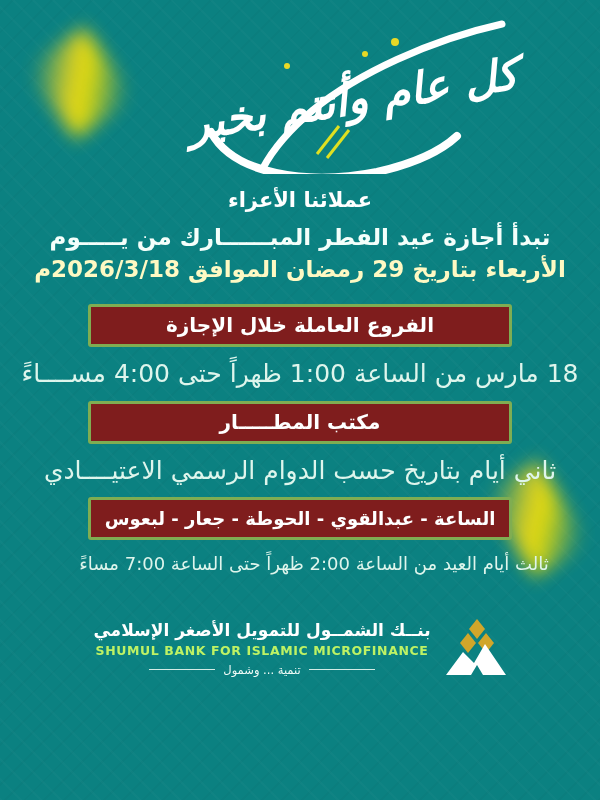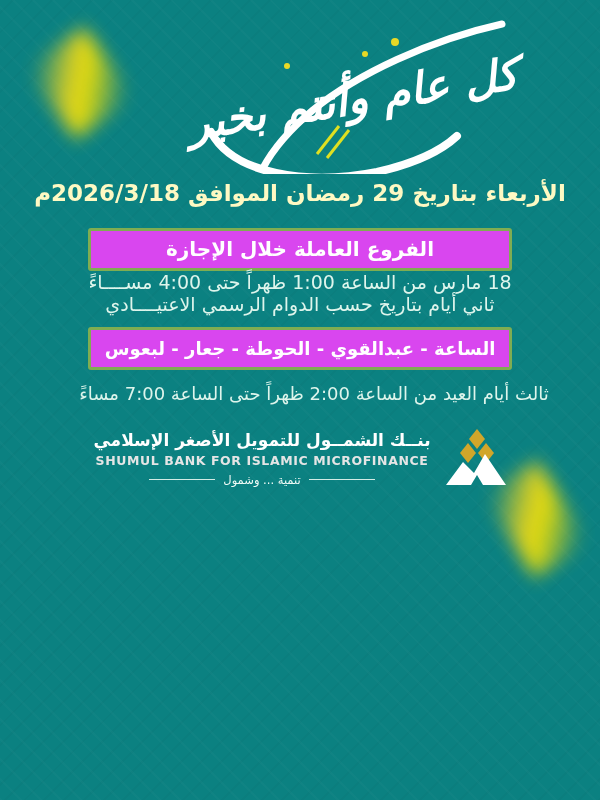--- a/index.html
+++ b/index.html
@@ -35,37 +35,37 @@
   .callig-text{
     font-family:"DejaVu Serif",serif;
     font-weight:bold;font-style:italic;
     fill:#ffffff;
   }
   .greeting{margin-top:14px;font-size:21px;font-weight:bold;color:#ffffff;direction:rtl;}
   .intro1{margin-top:12px;font-size:23px;font-weight:bold;color:#f4fffb;direction:rtl;}
   .intro2{margin-top:6px;font-size:23px;font-weight:bold;color:#fef9c3;direction:rtl;}
   .banner{
     margin:20px auto 0;width:418px;height:37px;line-height:37px;
-    background:#d946ef;border:3px solid #7fad52;border-radius:3px;
+    background:#7f1d1d;border:3px solid #7fad52;border-radius:3px;
     font-size:20px;font-weight:bold;color:#ffffff;direction:rtl;
     white-space:nowrap;overflow:hidden;
   }
   .banner-b1{margin-top:22px;}
   .banner-b2{margin-top:13px;}
   .banner-b3{margin-top:12px;font-size:18px;}
-  .detail{font-size:19px;color:#def5ec;direction:rtl;}
+  .detail{margin-top:12px;font-size:25px;color:#def5ec;direction:rtl;}
   .detail-d3{margin-top:13px;font-size:18px;padding-left:28px;}
   .resume{margin-top:24px;font-size:21px;font-weight:bold;color:#f4fffb;direction:rtl;}
   .footer{
-    margin-top:24px;
+    margin-top:44px;
     display:flex;justify-content:center;align-items:center;gap:14px;
   }
   .footer-text{display:flex;flex-direction:column;align-items:center;gap:3px;}
   .bank-ar{font-size:17px;font-weight:bold;direction:rtl;color:#ffffff;}
-  .bank-en{font-size:12.5px;font-weight:bold;letter-spacing:.6px;color:#e5e5e5;}
+  .bank-en{font-size:12.5px;font-weight:bold;letter-spacing:.6px;color:#bef264;}
   .tagline-row{display:flex;align-items:center;gap:8px;margin-top:2px;}
   .tag-line{width:66px;height:1px;background:#e8f6f0;opacity:.9;}
   .tagline{font-size:11.5px;direction:rtl;color:#f0fbf7;}
   .logo-svg{display:block;}
 </style>
 </head>
 <body>
 
 <div class="poster">
 
@@ -82,25 +82,28 @@
 
       <line x1="252" y1="140" x2="274" y2="112" stroke="#dfe021" stroke-width="3"></line>
       <line x1="262" y1="144" x2="284" y2="116" stroke="#dfe021" stroke-width="3"></line>
       <circle cx="330" cy="28" r="4" fill="#e8d926"></circle>
       <circle cx="300" cy="40" r="3" fill="#e8d926"></circle>
       <circle cx="222" cy="52" r="3" fill="#e8d926"></circle>
 
       <text x="290" y="100" text-anchor="middle" font-size="44" class="callig-text" transform="rotate(-9 290 100)" direction="rtl">كل عام وأنتم بخير</text>
     </svg>
 
+    <div class="greeting">عملائنا الأعزاء</div>
+    <div class="intro1">تبدأ أجازة عيد الفطر المبــــــارك من يـــــوم</div>
     <div class="intro2">الأربعاء بتاريخ 29 رمضان الموافق 2026/3/18م</div>
 
     <div class="banner banner-b1">الفروع العاملة خلال الإجازة</div>
     <div class="detail">18 مارس من الساعة 1:00 ظهراً حتى 4:00 مســــاءً</div>
 
+    <div class="banner banner-b2">مكتب المطـــــار</div>
     <div class="detail">ثاني أيام بتاريخ حسب الدوام الرسمي الاعتيــــادي</div>
 
     <div class="banner banner-b3">الساعة - عبدالقوي - الحوطة - جعار - لبعوس</div>
     <div class="detail detail-d3">ثالث أيام العيد من الساعة 2:00 ظهراً حتى الساعة 7:00 مساءً</div>
 
 
     <div class="footer">
       <div class="footer-text">
         <div class="bank-ar">بنــك الشمــول للتمويل الأصغر الإسلامي</div>
         <div class="bank-en">SHUMUL BANK FOR ISLAMIC MICROFINANCE</div>

